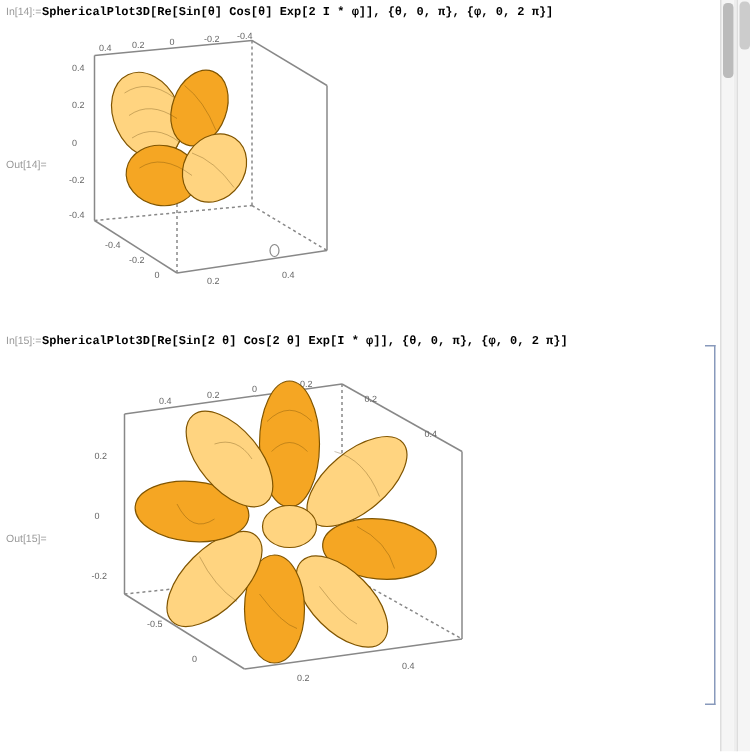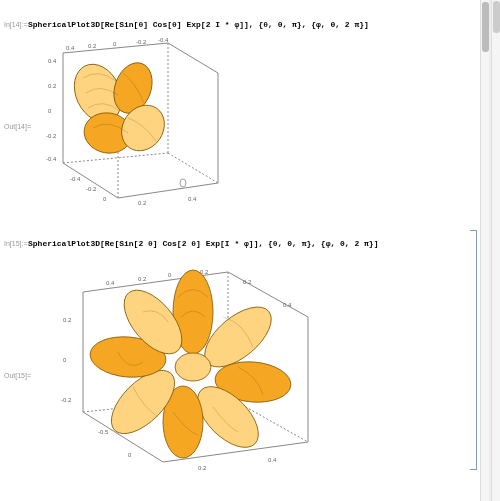--- a/index.html
+++ b/index.html
@@ -15,21 +15,21 @@
   }
   .page {
     display: flex;
     flex-direction: row;
     width: 500px;
     height: 501px;
     box-sizing: border-box;
   }
   .content {
     flex: 1;
-    padding: 20px 0 4px 4px;
+    padding: 4px 0 4px 4px;
     box-sizing: border-box;
     overflow: hidden;
   }
   .cell {
     margin-bottom: 6px;
   }
   .in-row {
     display: flex;
     align-items: baseline;
   }

